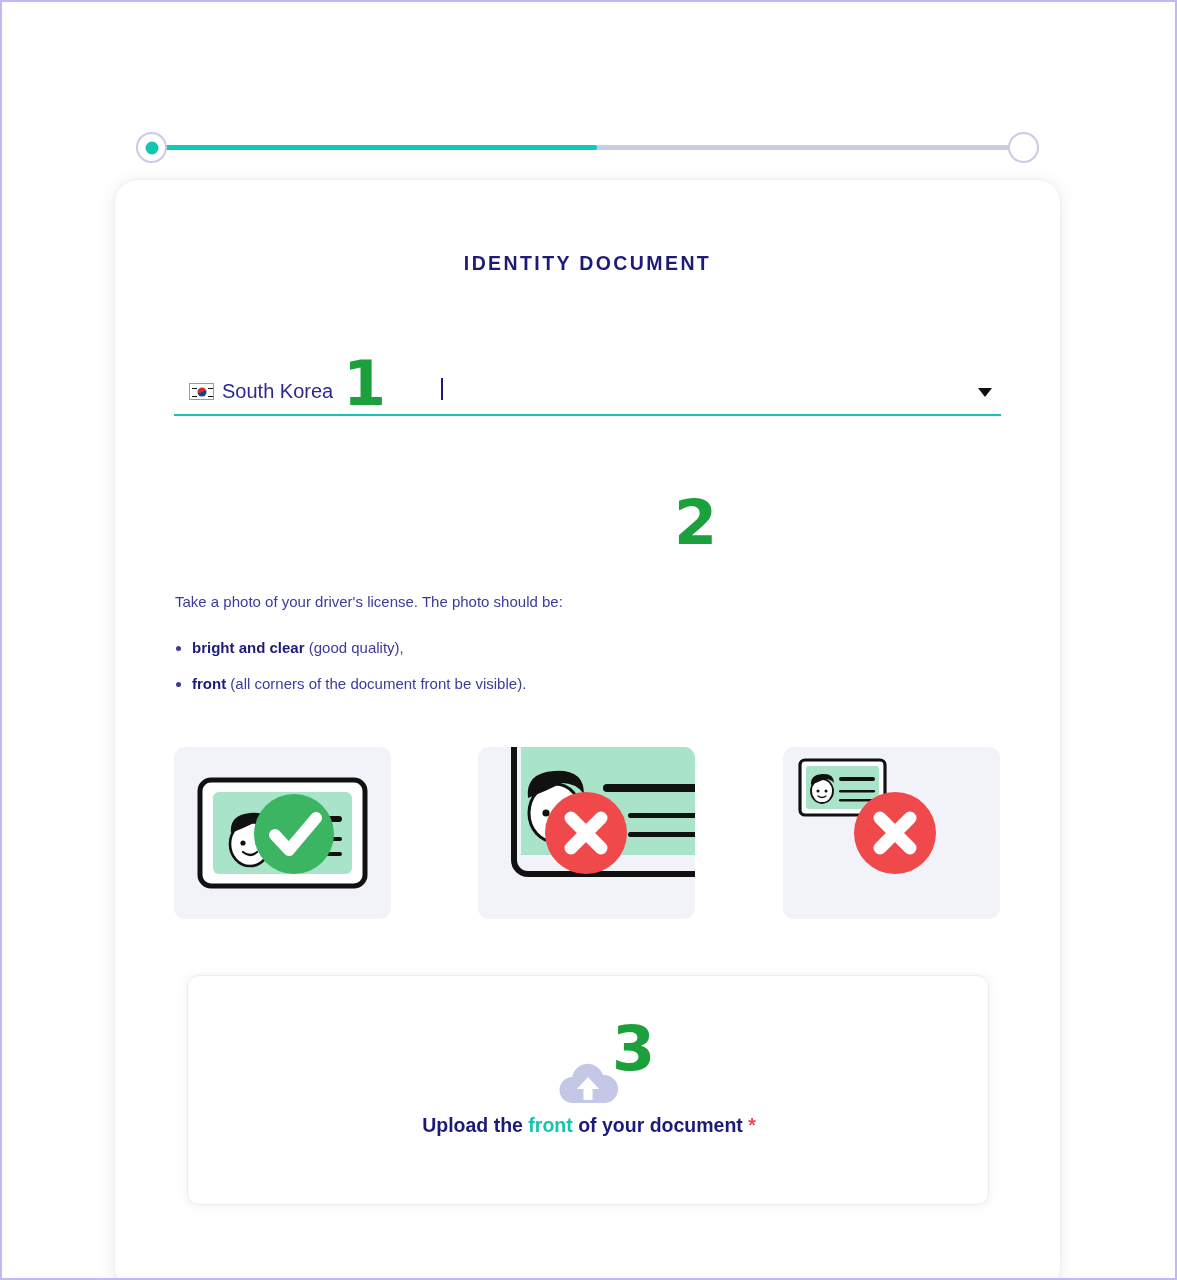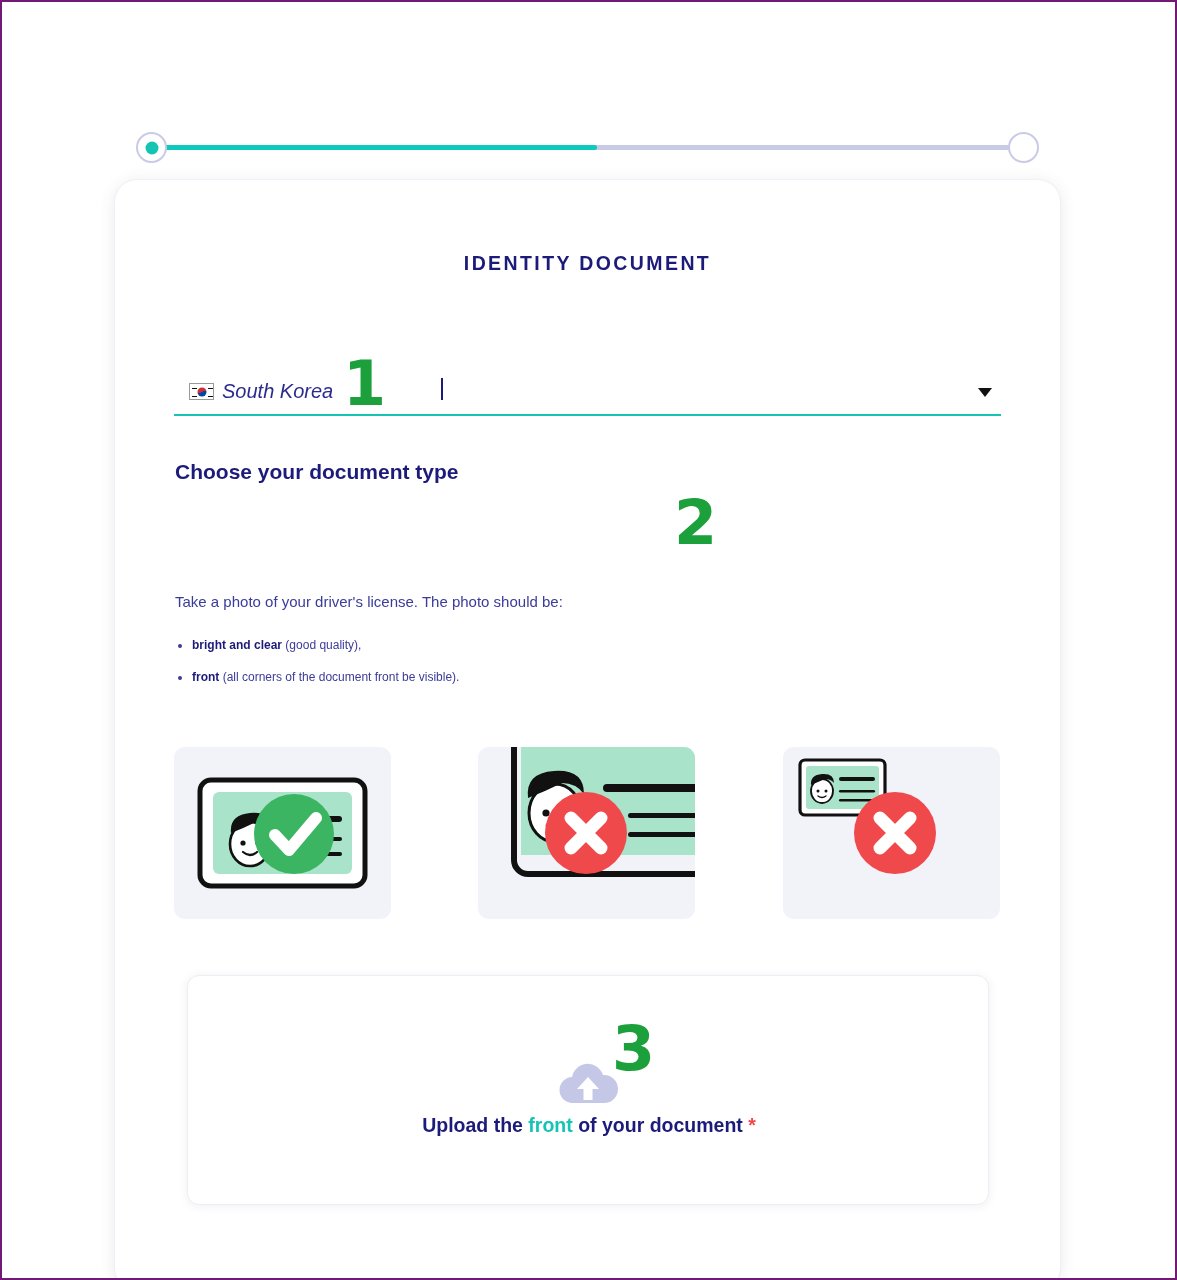--- a/index.html
+++ b/index.html
@@ -10,21 +10,21 @@
     background: #ffffff;
     font-family: "Liberation Sans", sans-serif;
     overflow: hidden;
   }
 
   #page {
     position: relative;
     width: 1177px;
     height: 1280px;
     background: #ffffff;
-    border: 2px solid #701a75;
+    border: 2px solid #c4b5fd;
     overflow: hidden;
   }
 
   
   .stepper {
     position: absolute;
     left: 131px;
     top: 62px;
     width: 910px;
     height: 80px;
@@ -151,21 +151,20 @@
   .flag-icon .bar.b2 { left: 2px;  top: 12px; }
   .flag-icon .bar.b3 { left: 18px; top: 3.5px; }
   .flag-icon .bar.b4 { left: 18px; top: 12px; }
 
   .country-value {
     position: absolute;
     left: 48px;
     top: 4px;
     font-size: 20px;
     color: #2b2b8f;
-    font-style: italic;
   }
   .caret {
     position: absolute;
     left: 19px;
     top: 2px;
     width: 1.6px;
     height: 22px;
     background: #1c1b7a;
   }
   .dropdown-arrow {
@@ -232,21 +231,21 @@
     width: 800px;
     font-size: 15px;
     color: #3b3b9a;
     line-height: 1.35;
   }
   .bullets {
     position: absolute;
     left: 77px;
     top: 458px;
     width: 800px;
-    font-size: 12px;
+    font-size: 15px;
     color: #3b3b9a;
     line-height: 1.3;
   }
   .bullets li {
     list-style: disc;
     margin-bottom: 16px;
   }
   .bullets b { color: #1c1b7a; font-weight: bold; }
 
   
@@ -346,21 +345,20 @@
         <div class="bar b1"></div>
         <div class="bar b2"></div>
         <div class="bar b3"></div>
         <div class="bar b4"></div>
       </div>
       <div class="country-value">South Korea</div>
       <div class="caret" style="left:267px;"></div>
       <div class="dropdown-arrow"></div>
     </div>
 
-    <div class="section-label label-doctype">Choose your document type</div>
 
 
     <div class="instructions">Take a photo of your driver's license. The photo should be:</div>
 
     <ul class="bullets">
       <li>
         <b>bright and clear</b><span> (good quality),</span>
       </li>
       <li>
         <b>front</b><span> (all corners of the document front be visible).</span>

